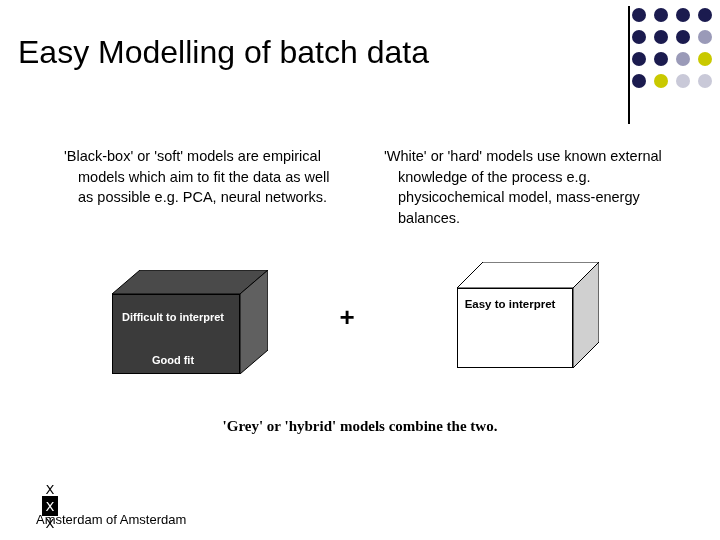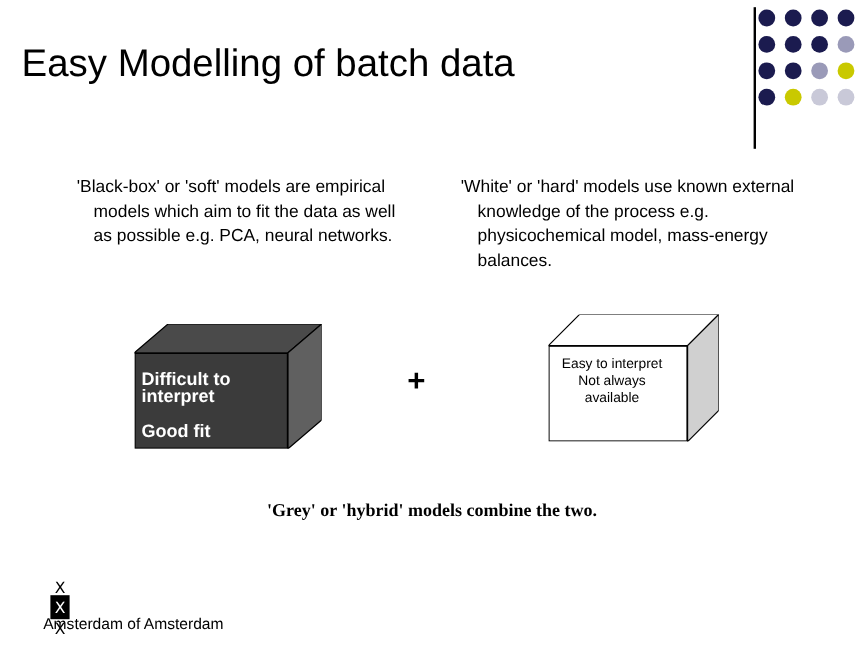--- a/index.html
+++ b/index.html
@@ -88,22 +88,23 @@
 
   
   #cube-black {
     left: 112px;
     top: 270px;
     width: 156px;
     height: 104px;
   }
   .cube-label {
     position: absolute;
+    text-align: center;
     color: #ffffff;
-    font-size: 15px;
+    font-size: 11px;
     line-height: 14px;
     font-weight: bold;
   }
   #label-difficult {
     left: 118px;
     top: 310px;
     width: 110px;
   }
   #label-goodfit {
     left: 118px;
@@ -119,21 +120,21 @@
     width: 142px;
     height: 106px;
   }
   #label-white {
     left: 460px;
     top: 297px;
     width: 100px;
     color: #000000;
     font-size: 11.5px;
     line-height: 14px;
-    font-weight: normal;
+    font-weight: bold;
     text-align: center;
   }
 
   .plus-sign {
     position: absolute;
     left: 330px;
     top: 302px;
     width: 34px;
     text-align: center;
     font-size: 26px;
@@ -230,21 +231,20 @@
 
   <div class="cube" id="cube-white">
     <svg width="142" height="106" viewBox="0 0 142 106">
       <polygon points="0,26 26,0 142,0 116,26" fill="#ffffff" stroke="#000000" stroke-width="1"></polygon>
       <polygon points="116,26 142,0 142,80 116,106" fill="#d0d0d0" stroke="#000000" stroke-width="1"></polygon>
       <rect x="0.5" y="26.5" width="115" height="79" fill="#ffffff" stroke="#000000" stroke-width="1"></rect>
     </svg>
   </div>
   <div class="cube-label" id="label-white">
     <span>Easy to interpret</span><br>
-    <span>Not always available</span>
   </div>
 
   <div class="conclusion">'Grey' or 'hybrid' models combine the two.</div>
 
   <div class="footer">
     <svg class="uva-logo" viewBox="0 0 40 48">
       <rect x="12" y="14" width="16" height="20" fill="#000000"></rect>
       <g fill="#ffffff" font-family="DejaVu Sans, sans-serif" font-size="13" text-anchor="middle">
         <text x="20" y="29">X</text>
       </g>

